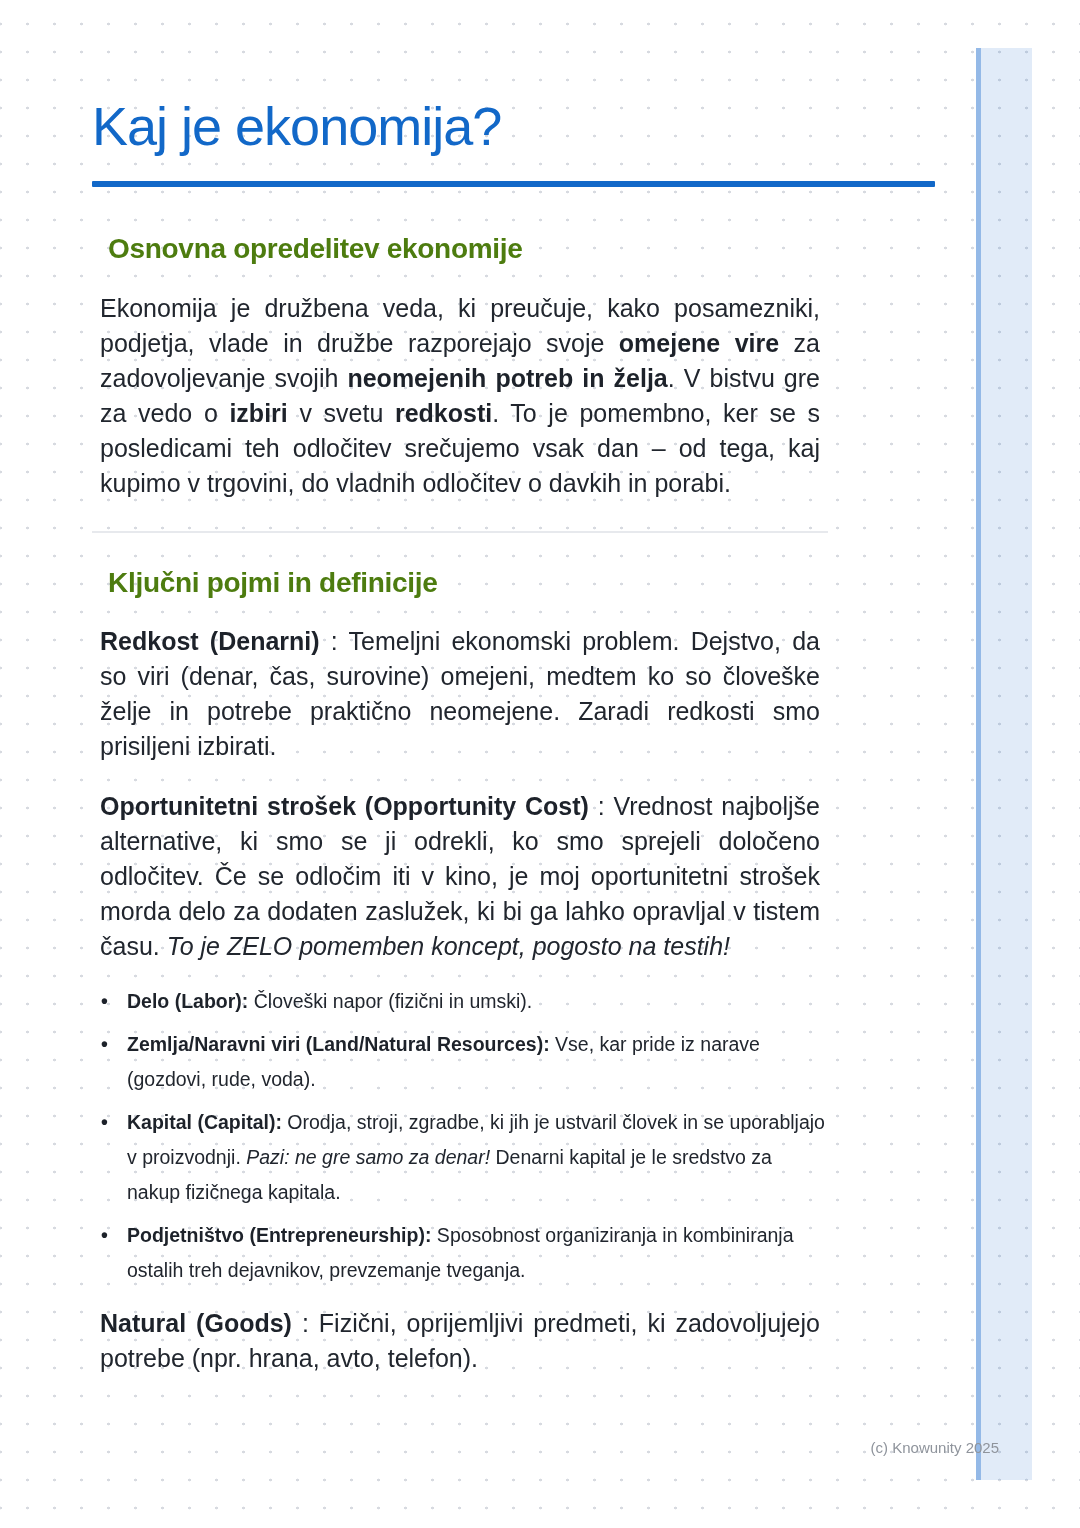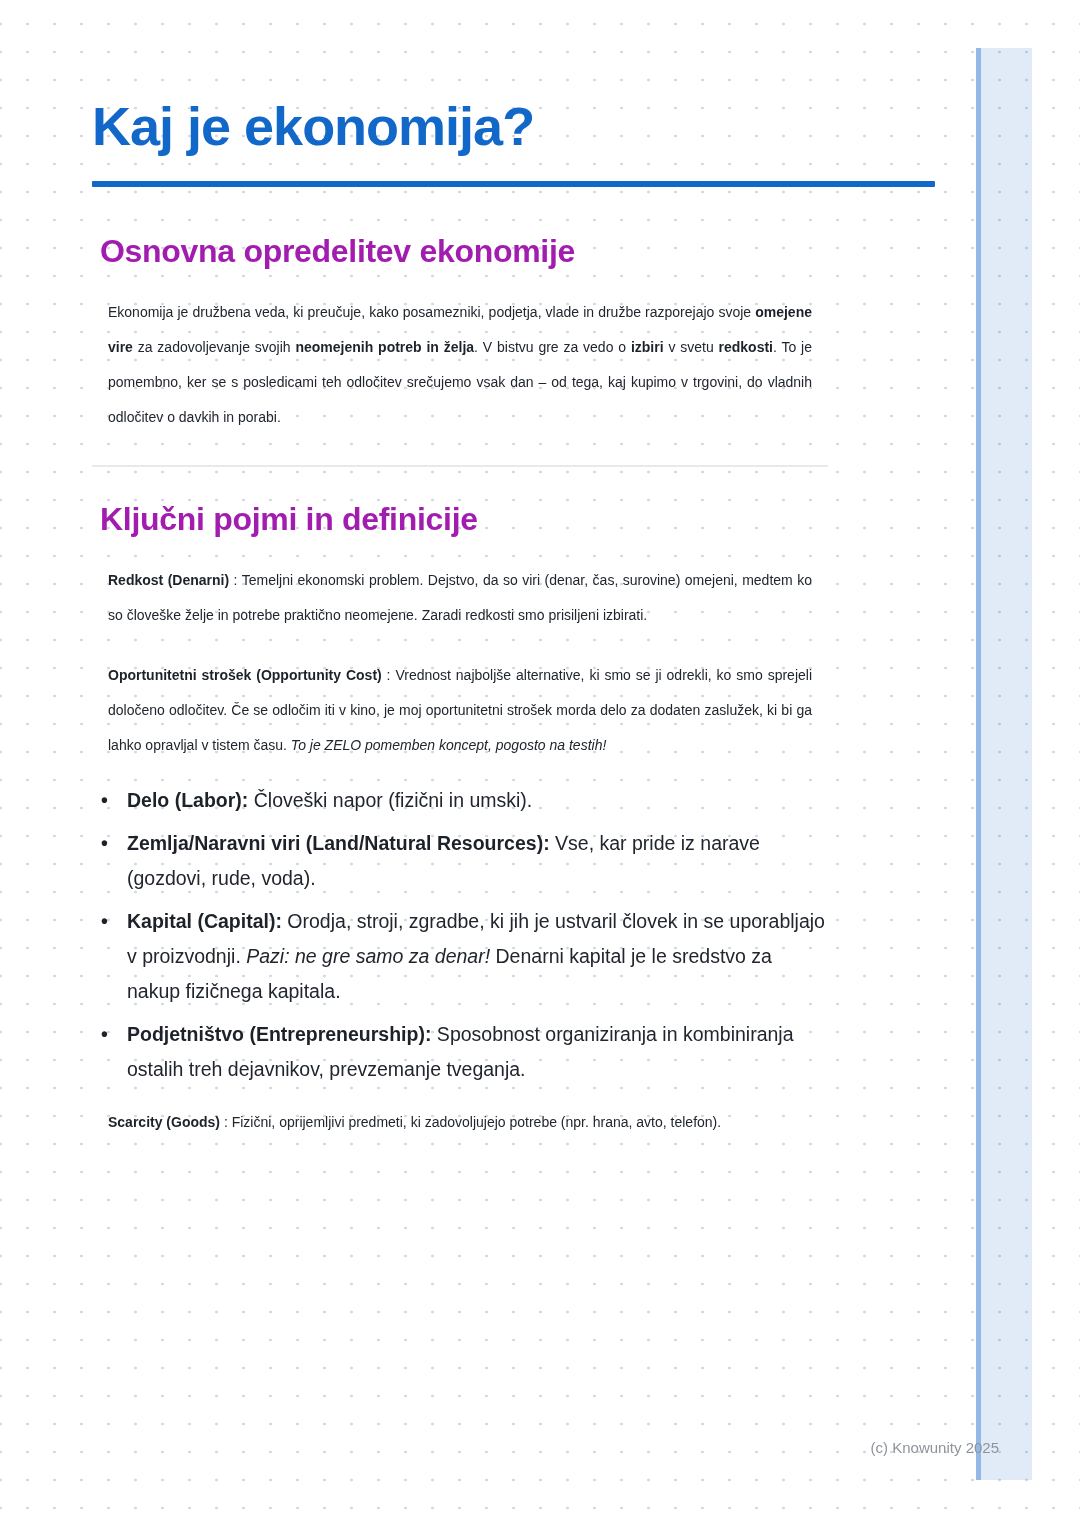--- a/index.html
+++ b/index.html
@@ -33,47 +33,47 @@
     width: 51px;
     height: 1432px;
     background: rgba(43, 116, 207, 0.14);
     border-left: 5px solid rgba(43, 116, 207, 0.42);
     z-index: 1;
   }
   h1.title {
     margin: 0;
     font-size: 54px;
     line-height: 1.05;
-    font-weight: 700;
+    font-weight: 400;
     letter-spacing: -1px;
     color: #1268c8;
   }
   .title-rule {
     margin-top: 26px;
     width: 843px;
     height: 6px;
     background: #1268c8;
     border-radius: 1px;
   }
   h2.section-heading {
-    margin: 8px;
+    margin: 16px;
     margin-top: 46px;
-    font-size: 32px;
+    font-size: 28px;
     line-height: 1.15;
     font-weight: 700;
     letter-spacing: -0.3px;
-    color: #a21caf;
+    color: #4d7c0f;
   }
   h2.section-heading.second {
     margin-top: 34px;
   }
   p.body-par {
-    margin: 16px;
+    margin: 8px;
     margin-top: 25px;
-    font-size: 14px;
+    font-size: 25px;
     line-height: 35px;
     text-align: justify;
   }
   p.body-par.first {
     margin-top: 26px;
   }
   b { font-weight: 700; color: #1d222a; }
   i { font-style: italic; }
   hr.divider {
     border: none;
@@ -143,18 +143,18 @@
     <p class="body-par"><b>Oportunitetni strošek (Opportunity Cost)</b><span> : Vrednost najboljše alternative, ki smo se ji odrekli, ko smo sprejeli določeno odločitev. Če se odločim iti v kino, je moj oportunitetni strošek morda delo za dodaten zaslužek, ki bi ga lahko opravljal v tistem času. </span><i>To je ZELO pomemben koncept, pogosto na testih!</i></p>
 
 
     <ul class="factors">
       <li><span class="bullet-dot">•</span><span><b>Delo (Labor):</b><span> Človeški napor (fizični in umski).</span></span></li>
       <li><span class="bullet-dot">•</span><span><b>Zemlja/Naravni viri (Land/Natural Resources):</b><span> Vse, kar pride iz narave (gozdovi, rude, voda).</span></span></li>
       <li><span class="bullet-dot">•</span><span><b>Kapital (Capital):</b><span> Orodja, stroji, zgradbe, ki jih je ustvaril človek in se uporabljajo v proizvodnji. </span><i>Pazi: ne gre samo za denar!</i><span> Denarni kapital je le sredstvo za nakup fizičnega kapitala.</span></span></li>
       <li><span class="bullet-dot">•</span><span><b>Podjetništvo (Entrepreneurship):</b><span> Sposobnost organiziranja in kombiniranja ostalih treh dejavnikov, prevzemanje tveganja.</span></span></li>
     </ul>
 
-    <p class="body-par last"><b>Scarcity (Goods)</b><span> : Fizični, oprijemljivi predmeti, ki zadovoljujejo potrebe (npr. hrana, avto, telefon).</span></p>
+    <p class="body-par last"><b>Natural (Goods)</b><span> : Fizični, oprijemljivi predmeti, ki zadovoljujejo potrebe (npr. hrana, avto, telefon).</span></p>
   </section>
 
   <div class="footer">(c) Knowunity 2025</div>
 
 </div>
 
 </body></html>

